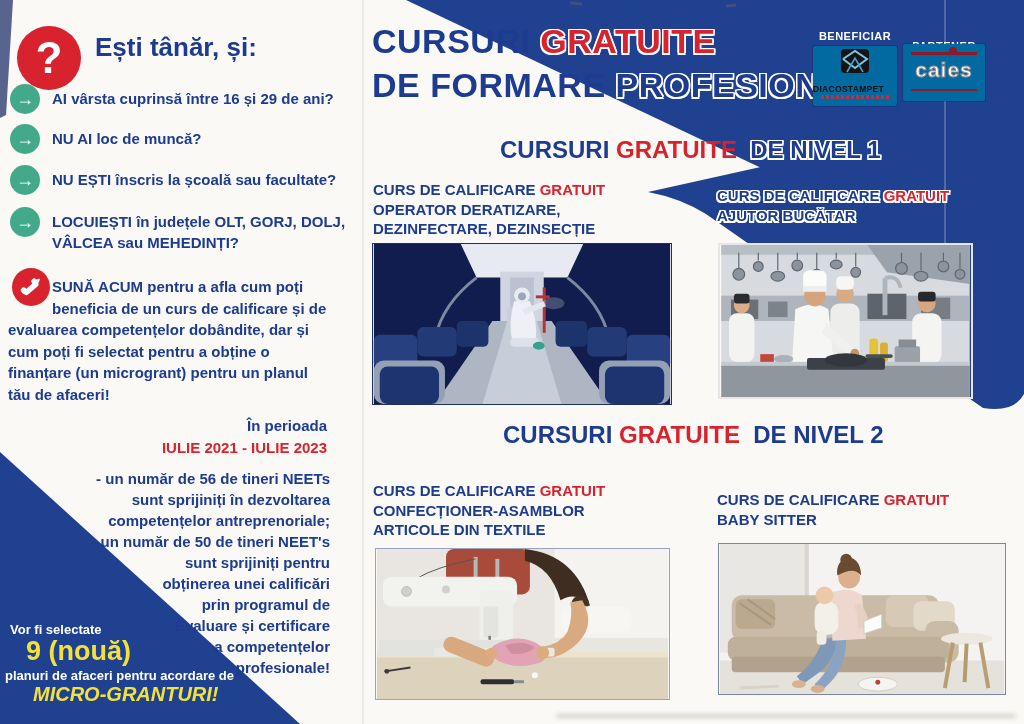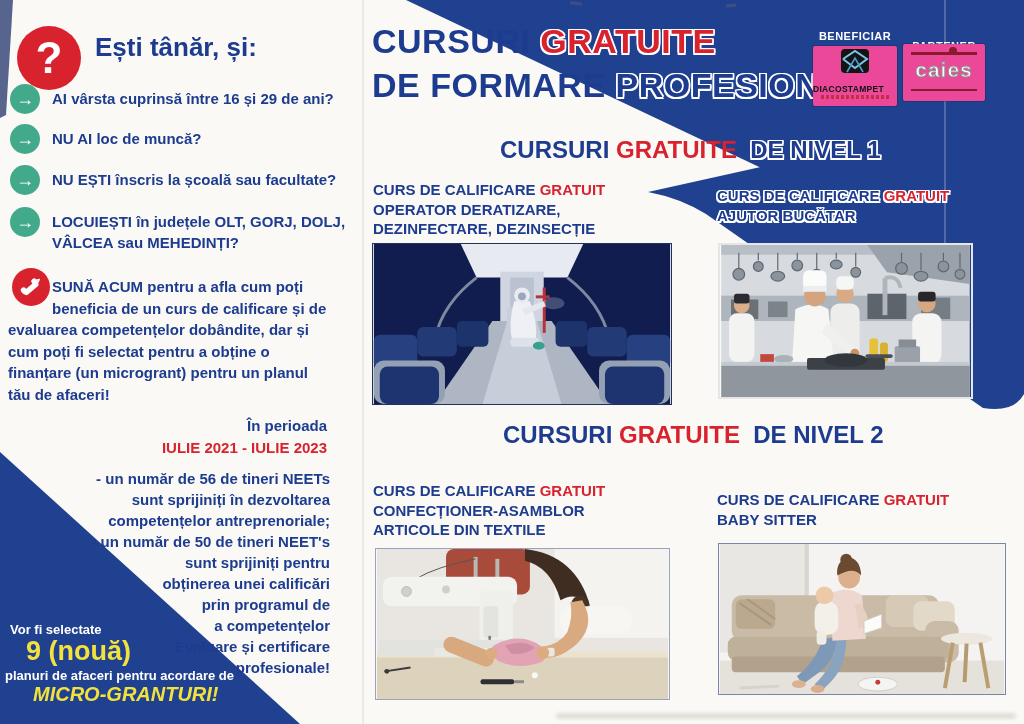--- a/index.html
+++ b/index.html
@@ -38,21 +38,21 @@
   .sel-intro{left:10px;top:622px;font-size:13px;z-index:5;}
   .sel-count{left:26px;top:636px;font-size:27px;z-index:5;}
   .sel-mid{left:5px;top:668px;font-size:13px;z-index:5;}
   .sel-high{left:33px;top:683px;font-size:20px;font-style:italic;z-index:5;}
   
   .title1{left:372px;top:22px;font-size:34px;letter-spacing:.5px;z-index:5;white-space:nowrap;}
   .title2{left:372px;top:66px;font-size:34px;letter-spacing:.5px;z-index:5;white-space:nowrap;}
   .lvl-head{font-size:24px;z-index:5;white-space:nowrap;}
   .course{font-size:15px;line-height:19.5px;z-index:5;white-space:nowrap;}
   .logo-label{width:84px;text-align:center;color:#fff;font-size:11px;letter-spacing:.5px;z-index:6;}
-  .logo-box{background:#ec4899;border-radius:2px;z-index:6;box-shadow:0 0 0 1px rgba(0,0,0,.15);}
+  .logo-box{background:#0369a1;border-radius:2px;z-index:6;box-shadow:0 0 0 1px rgba(0,0,0,.15);}
   .dia-name{font-size:8.5px;color:#111;text-align:left;letter-spacing:.3px;}
   .dia-tag{height:4px;margin:1px 8px 0 8px;
     background:repeating-linear-gradient(90deg,#c03040 0 3px,transparent 3px 5px);}
   .caies-word{font-size:21px;letter-spacing:1px;color:#fdfdfd;text-align:center;
     -webkit-text-stroke:1px #8f8f8f;line-height:20px;}
   .caies-line{position:absolute;left:8px;right:8px;height:2.5px;background:#8b1a2a;}
   .caies-dot{position:absolute;width:8px;height:8px;border-radius:50%;background:#8b1a2a;}
   .photo{box-sizing:border-box;}
   .streak{z-index:4;filter:blur(2px);opacity:.28;background:#6b6b55;border-radius:3px;}
   .mark{z-index:2;background:rgba(100,100,112,.45);}
@@ -126,22 +126,22 @@
   </div>
 
   <div class="abs stats txt">
       <div>- un număr de 56 de tineri NEETs</div>
       <div>sunt sprijiniți în dezvoltarea</div>
       <div>competențelor antreprenoriale;</div>
       <div>- un număr de 50 de tineri NEET's</div>
       <div>sunt sprijiniți pentru</div>
       <div>obținerea unei calificări</div>
       <div>prin programul de</div>
+      <div>Evaluare și certificare</div>
       <div>a competențelor</div>
-      <div>Evaluare și certificare</div>
       <div>profesionale!</div>
     </div>
 
   <div class="abs sel-intro txt t-white">Vor fi selectate</div>
   <div class="abs sel-count txt t-yellow">9 (nouă)</div>
   <div class="abs sel-mid txt t-white">planuri de afaceri pentru acordare de</div>
   <div class="abs sel-high txt t-yellow">MICRO-GRANTURI!</div>
 
   <div class="abs title1 txt">
     <span class="t-blue">CURSURI</span>

